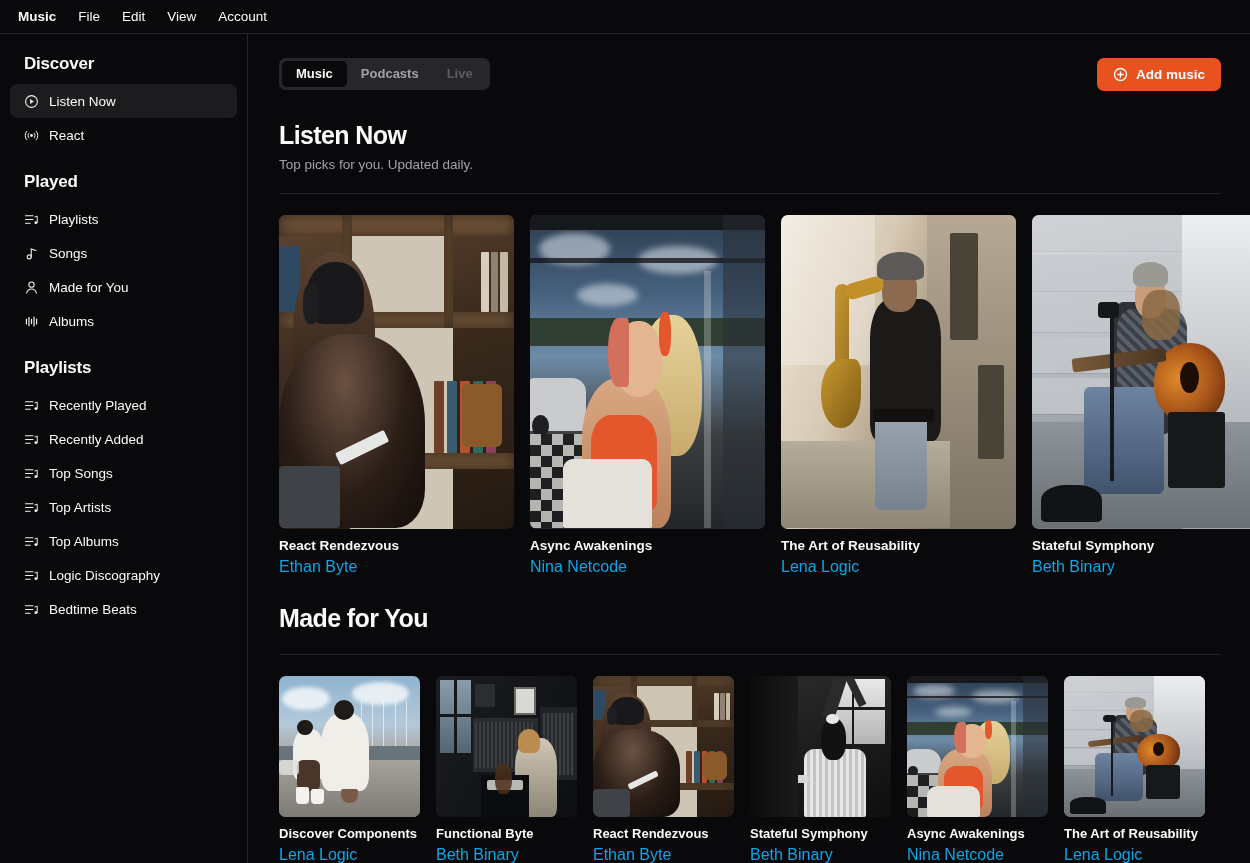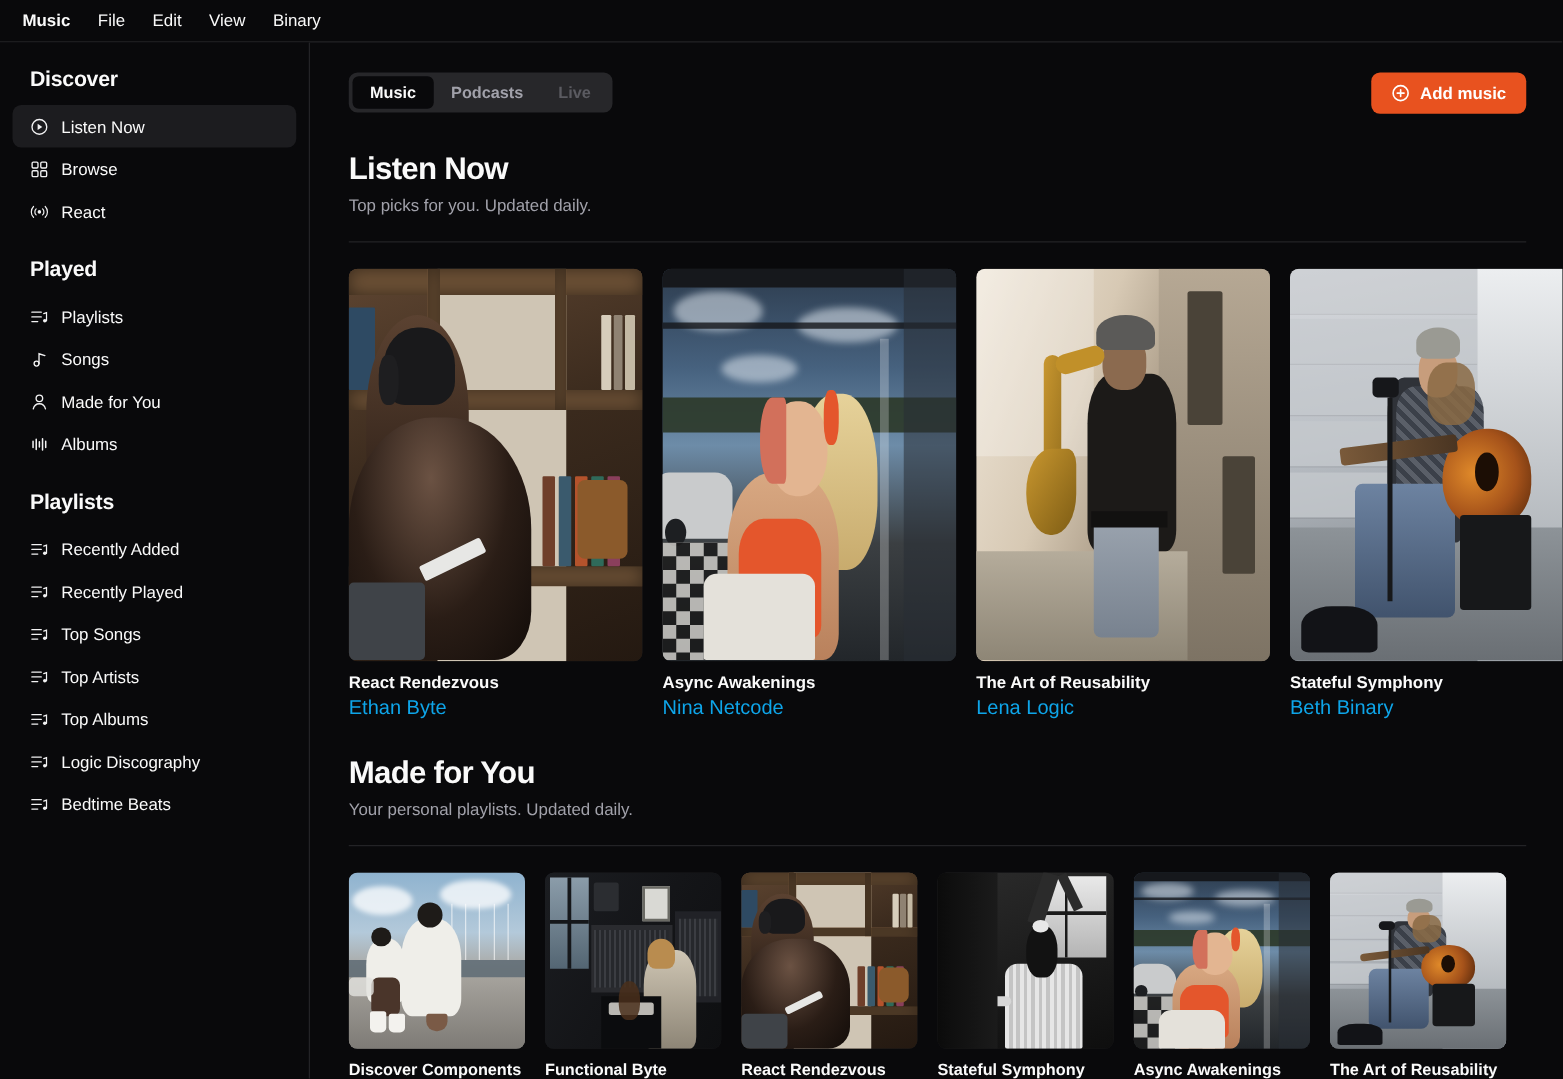--- a/index.html
+++ b/index.html
@@ -245,50 +245,39 @@
   .ph-bw .beam  { background: #2b2b2b; }
 </style>
 </head>
 <body>
 
 <div id="menubar">
     <div class="menu-item strong">Music</div>
     <div class="menu-item">File</div>
     <div class="menu-item">Edit</div>
     <div class="menu-item">View</div>
-    <div class="menu-item">Binary</div>
+    <div class="menu-item">Account</div>
   </div>
 
 <div id="shell">
 
   <div id="sidebar">
       <div class="side-group">
         <div class="side-title">Discover</div>
         <div class="side-item active">
           <span class="ico">
             <svg width="15" height="15" viewBox="0 0 16 16" fill="none" stroke="#f2f2f3" stroke-width="1.15">
               <circle cx="8" cy="8" r="6.3"></circle>
               <path d="M6.5 5.4l4 2.6-4 2.6z" fill="#f2f2f3" stroke="none"></path>
             </svg>
           </span>
           <span>Listen Now</span>
         </div>
         <div class="side-item">
           <span class="ico">
-            <svg width="15" height="15" viewBox="0 0 16 16" fill="none" stroke="#f2f2f3" stroke-width="1.15">
-              <rect x="1.8" y="1.8" width="5" height="5" rx="1"></rect>
-              <rect x="9.2" y="1.8" width="5" height="5" rx="1"></rect>
-              <rect x="1.8" y="9.2" width="5" height="5" rx="1"></rect>
-              <rect x="9.2" y="9.2" width="5" height="5" rx="1"></rect>
-            </svg>
-          </span>
-          <span>Browse</span>
-        </div>
-        <div class="side-item">
-          <span class="ico">
             <svg width="16" height="15" viewBox="0 0 18 16" fill="none" stroke="#f2f2f3" stroke-width="1.15" stroke-linecap="round">
               <circle cx="9" cy="8" r="1.7" fill="#f2f2f3" stroke="none"></circle>
               <path d="M5.9 5.1a4 4 0 000 5.8M12.1 5.1a4 4 0 010 5.8"></path>
               <path d="M3.4 2.8a7.4 7.4 0 000 10.4M14.6 2.8a7.4 7.4 0 010 10.4"></path>
             </svg>
           </span>
           <span>React</span>
         </div>
       </div>
       <div class="side-group">
@@ -333,31 +322,31 @@
       <div class="side-group">
         <div class="side-title">Playlists</div>
         <div class="side-item">
           <span class="ico">
             <svg width="15" height="15" viewBox="0 0 16 16" fill="none" stroke="#f2f2f3" stroke-width="1.15" stroke-linecap="round">
               <path d="M1.6 4h8M1.6 8h8M1.6 12h5"></path>
               <circle cx="12.6" cy="11.4" r="1.5" fill="#f2f2f3" stroke="none"></circle>
               <path d="M14.1 11.4V4.4l-2.4.8" stroke-width="1.05"></path>
             </svg>
           </span>
+          <span>Recently Played</span>
+        </div>
+        <div class="side-item">
+          <span class="ico">
+            <svg width="15" height="15" viewBox="0 0 16 16" fill="none" stroke="#f2f2f3" stroke-width="1.15" stroke-linecap="round">
+              <path d="M1.6 4h8M1.6 8h8M1.6 12h5"></path>
+              <circle cx="12.6" cy="11.4" r="1.5" fill="#f2f2f3" stroke="none"></circle>
+              <path d="M14.1 11.4V4.4l-2.4.8" stroke-width="1.05"></path>
+            </svg>
+          </span>
           <span>Recently Added</span>
-        </div>
-        <div class="side-item">
-          <span class="ico">
-            <svg width="15" height="15" viewBox="0 0 16 16" fill="none" stroke="#f2f2f3" stroke-width="1.15" stroke-linecap="round">
-              <path d="M1.6 4h8M1.6 8h8M1.6 12h5"></path>
-              <circle cx="12.6" cy="11.4" r="1.5" fill="#f2f2f3" stroke="none"></circle>
-              <path d="M14.1 11.4V4.4l-2.4.8" stroke-width="1.05"></path>
-            </svg>
-          </span>
-          <span>Recently Played</span>
         </div>
         <div class="side-item">
           <span class="ico">
             <svg width="15" height="15" viewBox="0 0 16 16" fill="none" stroke="#f2f2f3" stroke-width="1.15" stroke-linecap="round">
               <path d="M1.6 4h8M1.6 8h8M1.6 12h5"></path>
               <circle cx="12.6" cy="11.4" r="1.5" fill="#f2f2f3" stroke="none"></circle>
               <path d="M14.1 11.4V4.4l-2.4.8" stroke-width="1.05"></path>
             </svg>
           </span>
           <span>Top Songs</span>
@@ -532,21 +521,20 @@
               <i class="" style="left: 4%; top: 86%; width: 26%; height: 12%; background: rgb(18, 19, 23); border-radius: 40% 40% 10% 10%;"></i>
             </div>
           </div>
           <div class="title">Stateful Symphony</div>
           <div class="artist">Beth Binary</div>
         </div>
       </div>
 
     <div class="sec-head">
       <div class="sec-title">Made for You</div>
-      <div class="sec-sub">Your personal playlists. Updated daily.</div>
     </div>
     <div class="rule"></div>
     <div class="row row-narrow" id="row-made">
         <div class="card">
           <div class="art">
             <div class="ph ph-marina">
               <i class="cloud" style="left: 2%; top: 8%; width: 34%; height: 16%;"></i>
               <i class="cloud" style="left: 52%; top: 4%; width: 40%; height: 17%;"></i>
               <i class="mast" style="left: 58%; top: 18%; width: 0.8%; height: 32%; opacity: 0.75;"></i>
               <i class="mast" style="left: 66%; top: 18%; width: 0.8%; height: 32%; opacity: 0.75;"></i>

